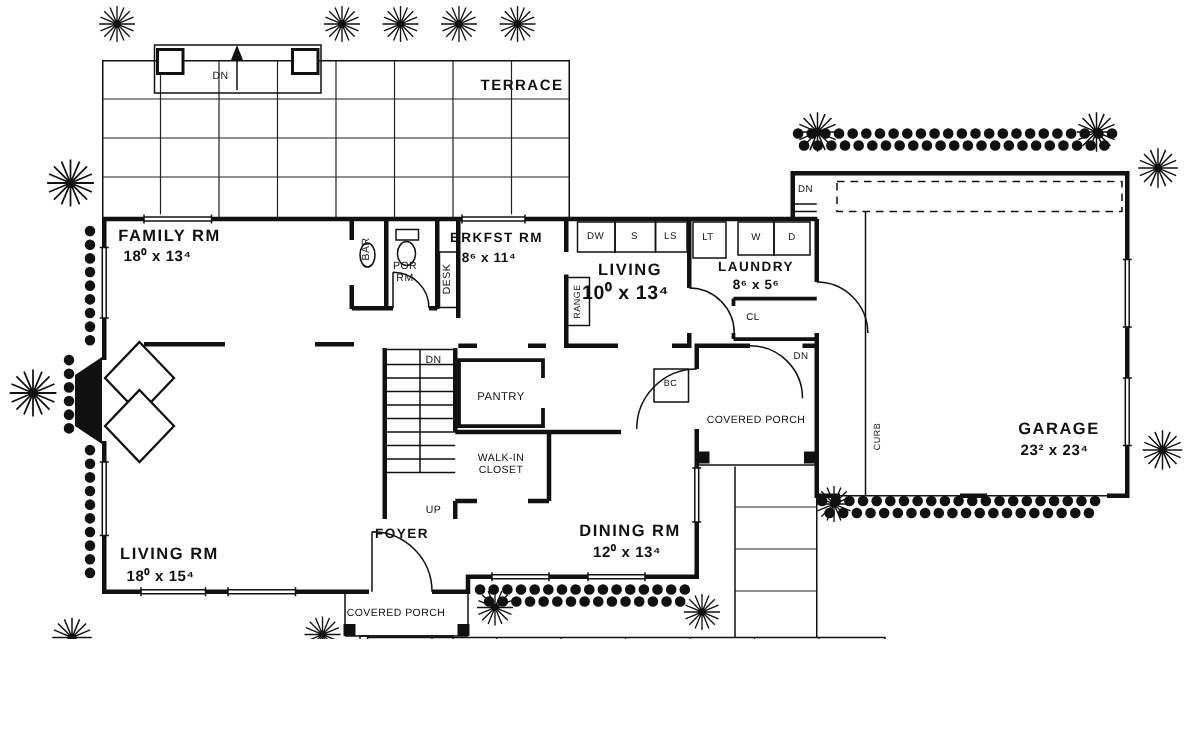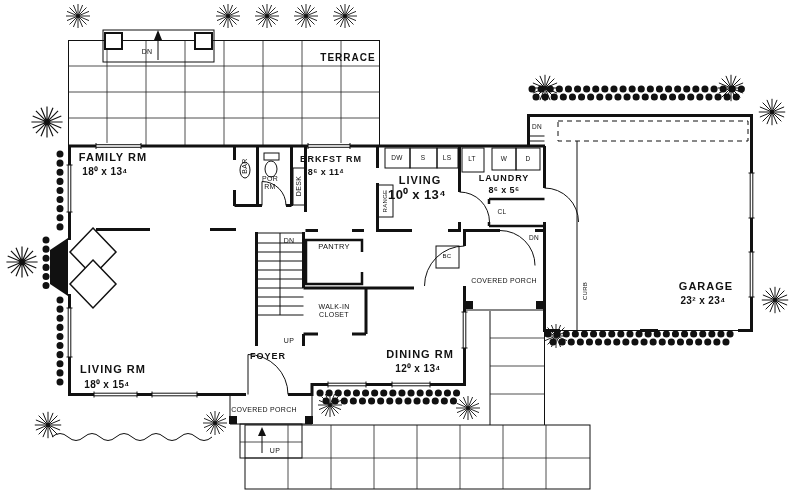--- a/index.html
+++ b/index.html
@@ -1,16 +1,16 @@
 <!DOCTYPE html>
 <html><head>
 <meta charset="utf-8">
 <style>
   html,body{margin:0;padding:0;background:#fff;}
-  .stage{position:relative;width:800px;height:490px;background:#fff;overflow:hidden;
+  .stage{position:relative;width:800px;height:426px;background:#fff;overflow:hidden;
          font-family:"Liberation Sans",sans-serif;color:#111;}
   svg{position:absolute;left:0;top:0;}
   .thin{stroke:#111;stroke-width:1;fill:none;}
   .t8{stroke:#222;stroke-width:0.8;fill:none;}
   .w3{stroke:#111;stroke-width:3;fill:none;}
   .w2{stroke:#111;stroke-width:2.5;fill:none;}
   .w15{stroke:#111;stroke-width:1.5;fill:#fff;}
   .dots{stroke:#111;stroke-width:7;stroke-dasharray:0.1 9;stroke-linecap:round;fill:none;}
   .dash{stroke:#111;stroke-width:1;stroke-dasharray:5 4;fill:none;}
   .lbl{position:absolute;transform:translate(-50%,-50%);white-space:pre-line;text-align:center;
@@ -250,21 +250,21 @@
 <div class="lbl dim" style="left:417px;top:195px;font-size:13px">10⁰ x 13⁴</div>
 <div class="lbl sm vert" style="left:386px;top:201px;font-size:6px">RANGE</div>
 
 <div class="lbl rm" style="left:504px;top:178px;font-size:9px">LAUNDRY</div>
 <div class="lbl dim" style="left:504px;top:190px;font-size:9px">8⁶ x 5⁶</div>
 <div class="lbl sm" style="left:537px;top:127px;font-size:6.5px">DN</div>
 <div class="lbl sm" style="left:502px;top:212px;font-size:6.5px">CL</div>
 <div class="lbl sm" style="left:534px;top:238px;font-size:6.5px">DN</div>
 <div class="lbl sm" style="left:447px;top:257px;font-size:6px">BC</div>
 
-<div class="lbl sm" style="left:334px;top:246px;font-size:7.5px">PANTRY</div>
+<div class="lbl sm" style="left:334px;top:264px;font-size:7.5px">PANTRY</div>
 <div class="lbl sm" style="left:504px;top:281px;font-size:7px">COVERED PORCH</div>
 
 <div class="lbl sm" style="left:289px;top:241px;font-size:7px">DN</div>
 <div class="lbl sm" style="left:334px;top:311px;font-size:7px">WALK-IN
 CLOSET</div>
 <div class="lbl sm" style="left:289px;top:341px;font-size:7px">UP</div>
 <div class="lbl rm" style="left:268px;top:356px;font-size:9px">FOYER</div>
 
 <div class="lbl rm" style="left:113px;top:370px;font-size:11px">LIVING RM</div>
 <div class="lbl dim" style="left:107px;top:385px;font-size:10px">18⁰ x 15⁴</div>

